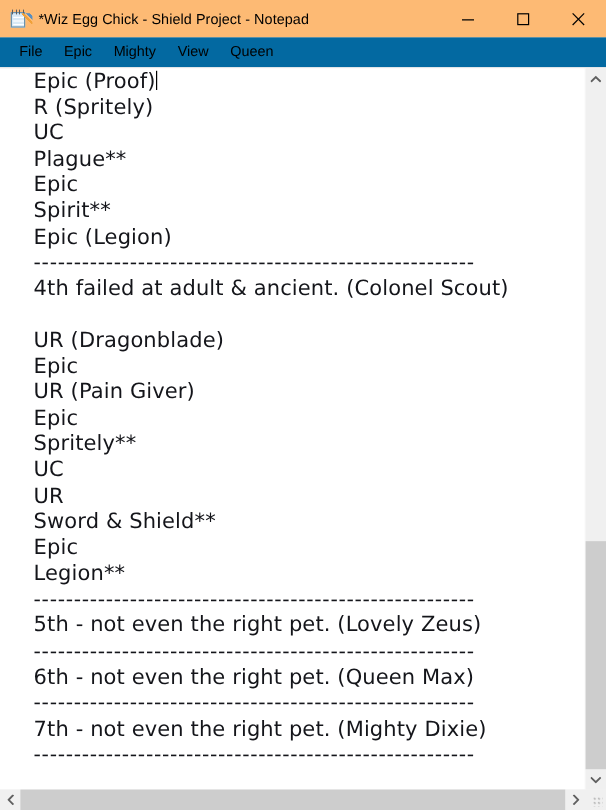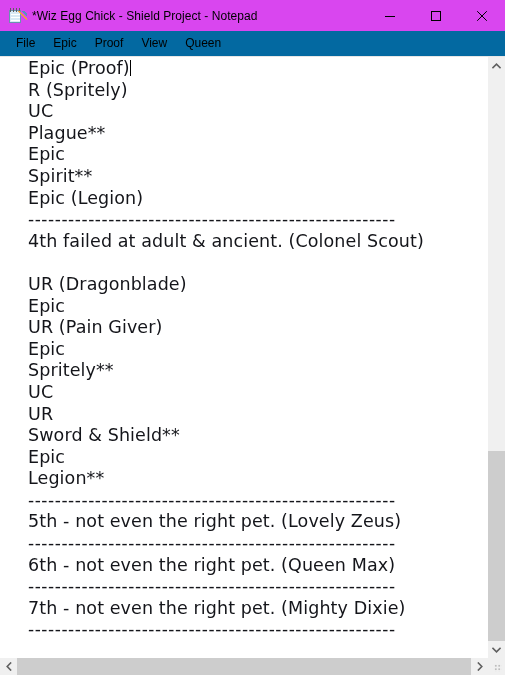--- a/index.html
+++ b/index.html
@@ -24,21 +24,21 @@
     box-sizing: border-box;
     display: flex;
     flex-direction: column;
     overflow: hidden;
   }
 
   
   #titlebar {
     height: 31px;
     min-height: 31px;
-    background: #d946ef;
+    background: #fdba74;
     display: flex;
     align-items: center;
     position: relative;
     flex: 0 0 auto;
   }
   #app-icon {
     width: 16px;
     height: 16px;
     margin-left: 8px;
     margin-right: 8px;
@@ -299,21 +299,21 @@
           <line x1="1.2" y1="1.2" x2="10.8" y2="10.8" stroke="#000000" stroke-width="1"></line>
           <line x1="10.8" y1="1.2" x2="1.2" y2="10.8" stroke="#000000" stroke-width="1"></line>
         </svg>
       </div>
     </div>
   </div>
 
   <div id="menubar">
     <div class="menu-item">File</div>
     <div class="menu-item">Epic</div>
-    <div class="menu-item">Proof</div>
+    <div class="menu-item">Mighty</div>
     <div class="menu-item">View</div>
     <div class="menu-item">Queen</div>
   </div>
 
   <div id="editor-wrap">
 
     <div id="text-area">
       <div id="text-content"><div class="tline"><span>Epic (Proof)</span><span class="caret"></span></div><div class="tline"><span>R (Spritely)</span></div><div class="tline"><span>UC</span></div><div class="tline"><span>Plague**</span></div><div class="tline"><span>Epic</span></div><div class="tline"><span>Spirit**</span></div><div class="tline"><span>Epic (Legion)</span></div><div class="tline sep"><span>-------------------------------------------------------</span></div><div class="tline"><span>4th failed at adult &amp; ancient. (Colonel Scout)</span></div><div class="tline"><span>&nbsp;</span></div><div class="tline"><span>UR (Dragonblade)</span></div><div class="tline"><span>Epic</span></div><div class="tline"><span>UR (Pain Giver)</span></div><div class="tline"><span>Epic</span></div><div class="tline"><span>Spritely**</span></div><div class="tline"><span>UC</span></div><div class="tline"><span>UR</span></div><div class="tline"><span>Sword &amp; Shield**</span></div><div class="tline"><span>Epic</span></div><div class="tline"><span>Legion**</span></div><div class="tline sep"><span>-------------------------------------------------------</span></div><div class="tline"><span>5th - not even the right pet. (Lovely Zeus)</span></div><div class="tline sep"><span>-------------------------------------------------------</span></div><div class="tline"><span>6th - not even the right pet. (Queen Max)</span></div><div class="tline sep"><span>-------------------------------------------------------</span></div><div class="tline"><span>7th - not even the right pet. (Mighty Dixie)</span></div><div class="tline sep"><span>-------------------------------------------------------</span></div></div>
     </div>
 

